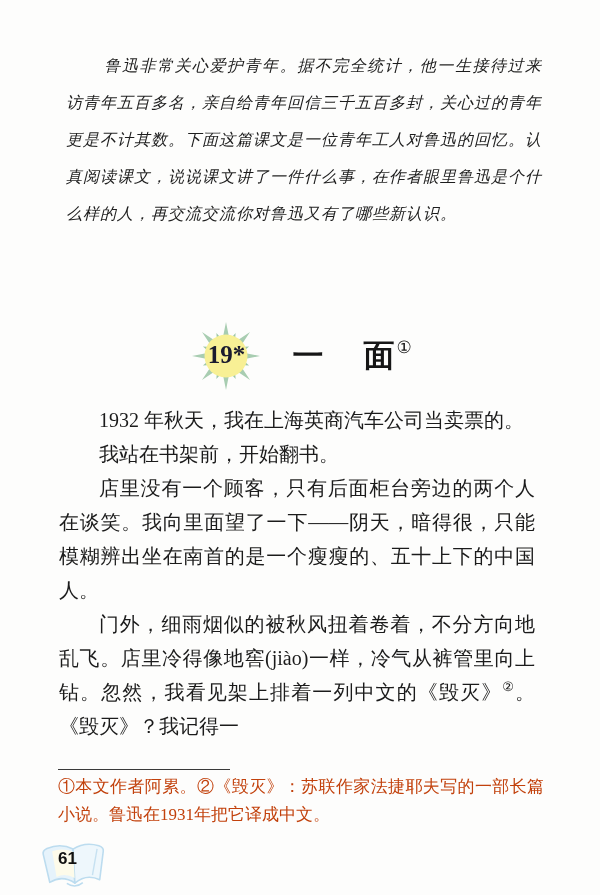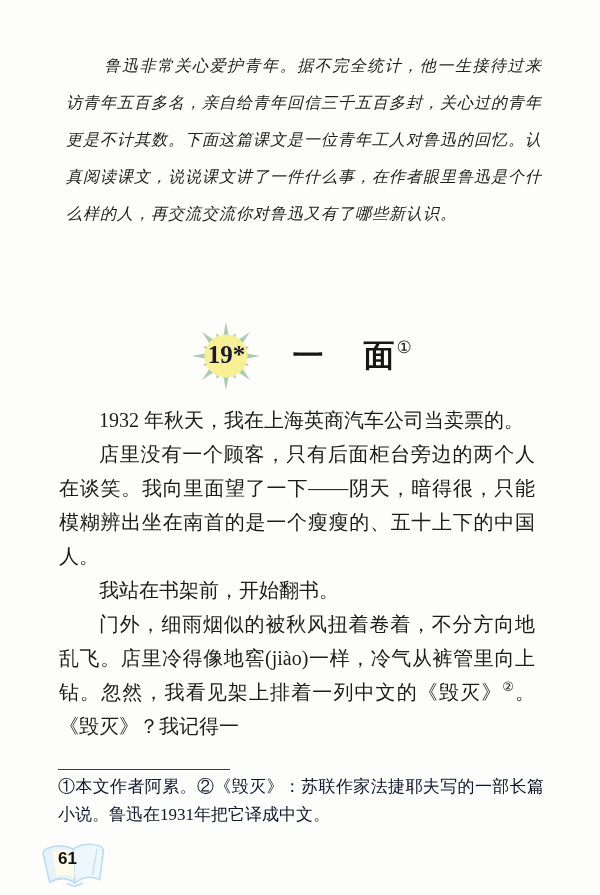--- a/index.html
+++ b/index.html
@@ -107,21 +107,21 @@
     border-top: 1.6px solid #3a3a3a;
   }
   .footnotes {
     position: absolute;
     top: 773px;
     left: 58px;
     width: 486px;
     font-size: 17px;
     line-height: 28px;
     text-align: justify;
-    color: #0f172a;
+    color: #c2410c;
   }
 
   
   .page-badge {
     position: absolute;
     left: 36px;
     top: 840px;
     width: 78px;
     height: 54px;
   }
@@ -158,22 +158,22 @@
     <div class="lesson-title">
       <span>一</span>
       <span class="title-gap"></span>
       <span>面</span>
       <span class="title-note">①</span>
     </div>
   </div>
 
   <div class="body-text">
     <p>1932 年秋天，我在上海英商汽车公司当卖票的。</p>
+    <p>我站在书架前，开始翻书。</p>
     <p>店里没有一个顾客，只有后面柜台旁边的两个人在谈笑。我向里面望了一下——阴天，暗得很，只能模糊辨出坐在南首的是一个瘦瘦的、五十上下的中国人。</p>
-    <p>我站在书架前，开始翻书。</p>
     <p><span>门外，细雨烟似的被秋风扭着卷着，不分方向地乱飞。店里冷得像地窖(jiào)一样，冷气从裤管里向上钻。忽然，我看见架上排着一列中文的《毁灭》</span><span class="fn-ref">②</span><span>。《毁灭》？我记得一</span></p>
   </div>
 
   <div class="footnote-rule"></div>
   <div class="footnotes">①本文作者阿累。②《毁灭》：苏联作家法捷耶夫写的一部长篇小说。鲁迅在1931年把它译成中文。</div>
 
   <div class="page-badge">
     <svg viewBox="0 0 78 54" xmlns="http://www.w3.org/2000/svg" aria-hidden="true">
       <g transform="rotate(-3 39 27)">
 

